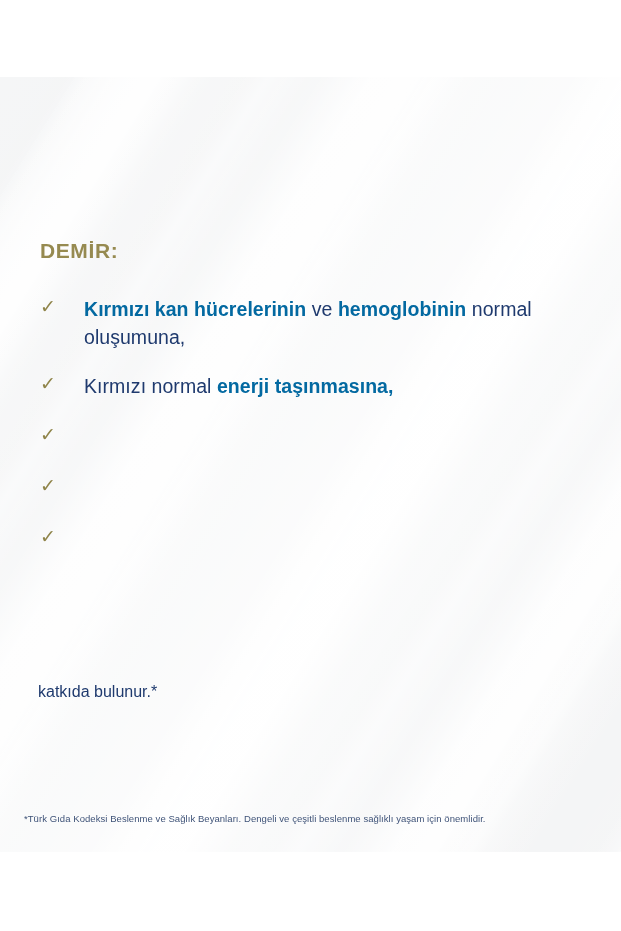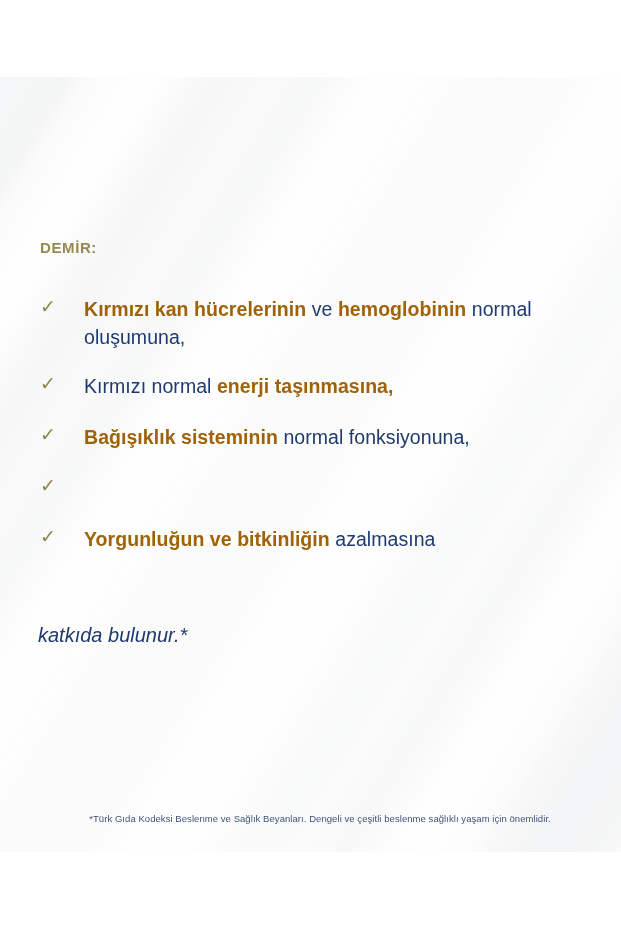--- a/index.html
+++ b/index.html
@@ -79,21 +79,21 @@
     left: 0;
     top: 77px;
     width: 621px;
     height: 775px;
   }
 
   .heading {
     position: absolute;
     left: 40px;
     top: 163px;
-    font-size: 15px;
+    font-size: 21px;
     font-weight: 700;
     letter-spacing: 0.6px;
     color: #968a50;
     line-height: 1;
   }
 
   .benefits {
     position: absolute;
     left: 0;
     top: 218px;
@@ -125,44 +125,42 @@
   .benefit-text {
     display: block;
     font-size: 19.5px;
     line-height: 28px;
     color: #1f3a6e;
     font-weight: 400;
     letter-spacing: 0.05px;
   }
   .benefit-text b {
     font-weight: 700;
-    color: #a16207;
+    color: #0369a1;
   }
 
   .closing {
     position: absolute;
     left: 38px;
-    top: 544px;
-    font-size: 20px;
+    top: 601px;
+    font-size: 16px;
     line-height: 28px;
     color: #1f3a6e;
     font-weight: 400;
-    font-style: italic;
   }
 
   .footnote {
     position: absolute;
-    left: 40px;
+    left: 24px;
     top: 735px;
     width: 560px;
     font-size: 9.5px;
     line-height: 13px;
     color: #3f5378;
     letter-spacing: 0.06px;
-    text-align: center;
   }
 </style>
 </head>
 <body>
 
 <div class="page">
 
   <div class="card">
     <div class="sheen-a"></div>
     <div class="sheen-b"></div>
@@ -177,28 +175,26 @@
         <div class="benefit">
           <span class="check">✓</span>
           <span class="benefit-text"><b>Kırmızı kan hücrelerinin</b><span> ve </span><b>hemoglobinin</b><span> normal oluşumuna,</span></span>
         </div>
         <div class="benefit">
           <span class="check">✓</span>
           <span class="benefit-text"><span>Kırmızı normal </span><b>enerji taşınmasına,</b></span>
         </div>
         <div class="benefit">
           <span class="check">✓</span>
-          <span class="benefit-text"><b>Bağışıklık sisteminin</b><span> normal fonksiyonuna,</span></span>
-        </div>
-        <div class="benefit">
-          <span class="check">✓</span>
-        </div>
-        <div class="benefit">
-          <span class="check">✓</span>
-          <span class="benefit-text"><b>Yorgunluğun ve bitkinliğin</b><span> azalmasına</span></span>
+        </div>
+        <div class="benefit">
+          <span class="check">✓</span>
+        </div>
+        <div class="benefit">
+          <span class="check">✓</span>
         </div>
       </div>
 
     <div class="closing">katkıda bulunur.*</div>
 
     <div class="footnote">*Türk Gıda Kodeksi Beslenme ve Sağlık Beyanları. Dengeli ve çeşitli beslenme sağlıklı yaşam için önemlidir.</div>
 
   </div>
 </div>
 

